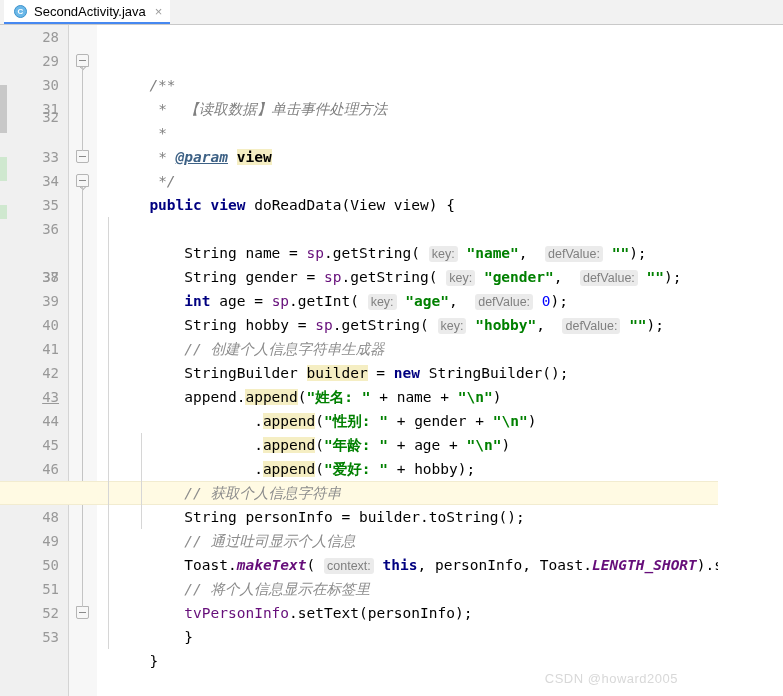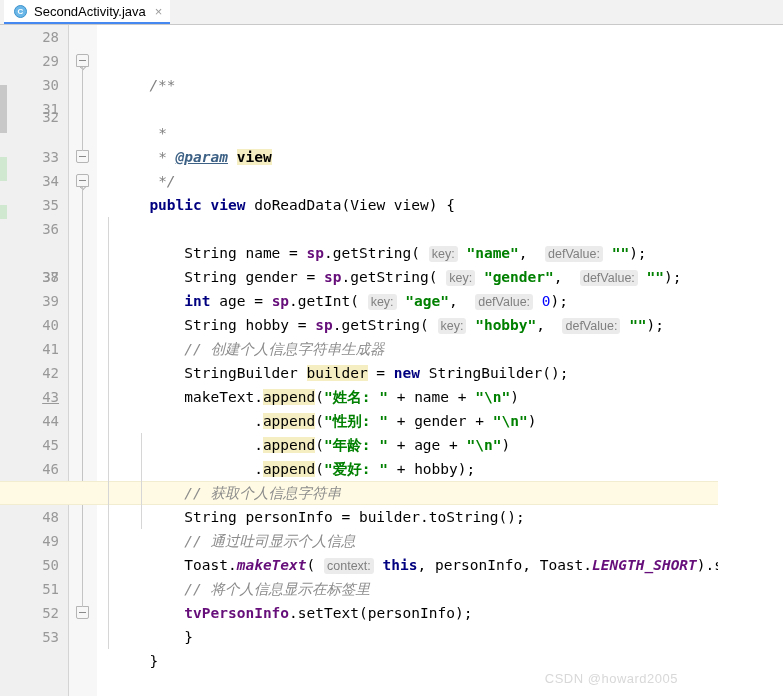--- a/index.html
+++ b/index.html
@@ -166,21 +166,21 @@
   
   .kw      { color: #000080; font-weight: bold; }
   .str     { color: #008000; font-weight: bold; }
   .num     { color: #0000ff; }
   .cmt     { color: #8c8c8c; font-style: italic; }
   .jdoc    { color: #808080; font-style: italic; }
   .jtag    { color: #3d6185; font-style: italic; font-weight: bold;
              text-decoration: underline; }
   .meth    { color: #000000; }
   .stat    { color: #660e7a; font-style: italic; font-weight: bold; }
-  .field   { color: #660e7a; font-weight: bold; }
+  .field   { color: #660e7a; font-weight: normal; }
   .hint    { color: #808080; font-size: 12.5px;
              background: #ebebeb; border-radius: 3px;
              padding: 1px 3px; font-family: "Liberation Sans", sans-serif; }
   .hl      { background: #f5eec3; }
   .jdhl    { background: #f5eec3; color: #000000; font-style: normal;
              font-weight: bold; }
 
   
   #watermark {
     position: absolute; right: 40px; bottom: 10px;
@@ -264,20 +264,23 @@
     <div class="caret-row-border-t" id="caretrow-t" style="top: 456px;"></div>
     <div class="caret-row-border-b" id="caretrow-b" style="top: 479px;"></div>
 
     <div class="iguide" style="left:11px; top:192px; height:432px;"></div>
     <div class="iguide" style="left:44px; top:408px; height:96px;"></div>
 
     <div class="line" style="top:24px;">
       <span class="jdoc">/**</span>
     </div>
 
+    <div class="line" style="top:48px;">
+      <span class="jdoc"> </span><span class="jdoc">*</span><span class="jdoc">  </span><span class="jdoc">【读取数据】单击事件处理方法</span>
+    </div>
 
     <div class="line" style="top:72px;">
       <span class="jdoc"> </span><span class="jdoc">*</span>
     </div>
 
     <div class="line" style="top:96px;">
       <span class="jdoc"> </span><span class="jdoc">*</span><span class="jdoc"> </span><span class="jtag">@param</span><span class="jdoc"> </span><span class="jdhl">view</span>
     </div>
 
     <div class="line" style="top:120px;">
@@ -307,21 +310,21 @@
 
     <div class="line" style="top:288px;">
       <span>    </span><span class="cmt">// 创建个人信息字符串生成器</span>
     </div>
 
     <div class="line" style="top:312px;">
       <span>    StringBuilder </span><span class="hl">builder</span><span> = </span><span class="kw">new</span><span> StringBuilder();</span>
     </div>
 
     <div class="line" style="top:336px;">
-      <span>    makeText.</span><span class="hl">append</span><span>(</span><span class="str">"姓名: "</span><span> + name + </span><span class="str">"\n"</span><span>)</span>
+      <span>    append.</span><span class="hl">append</span><span>(</span><span class="str">"姓名: "</span><span> + name + </span><span class="str">"\n"</span><span>)</span>
     </div>
 
     <div class="line" style="top:360px;">
       <span>            .</span><span class="hl">append</span><span>(</span><span class="str">"性别: "</span><span> + gender + </span><span class="str">"\n"</span><span>)</span>
     </div>
 
     <div class="line" style="top:384px;">
       <span>            .</span><span class="hl">append</span><span>(</span><span class="str">"年龄: "</span><span> + age + </span><span class="str">"\n"</span><span>)</span>
     </div>
 

